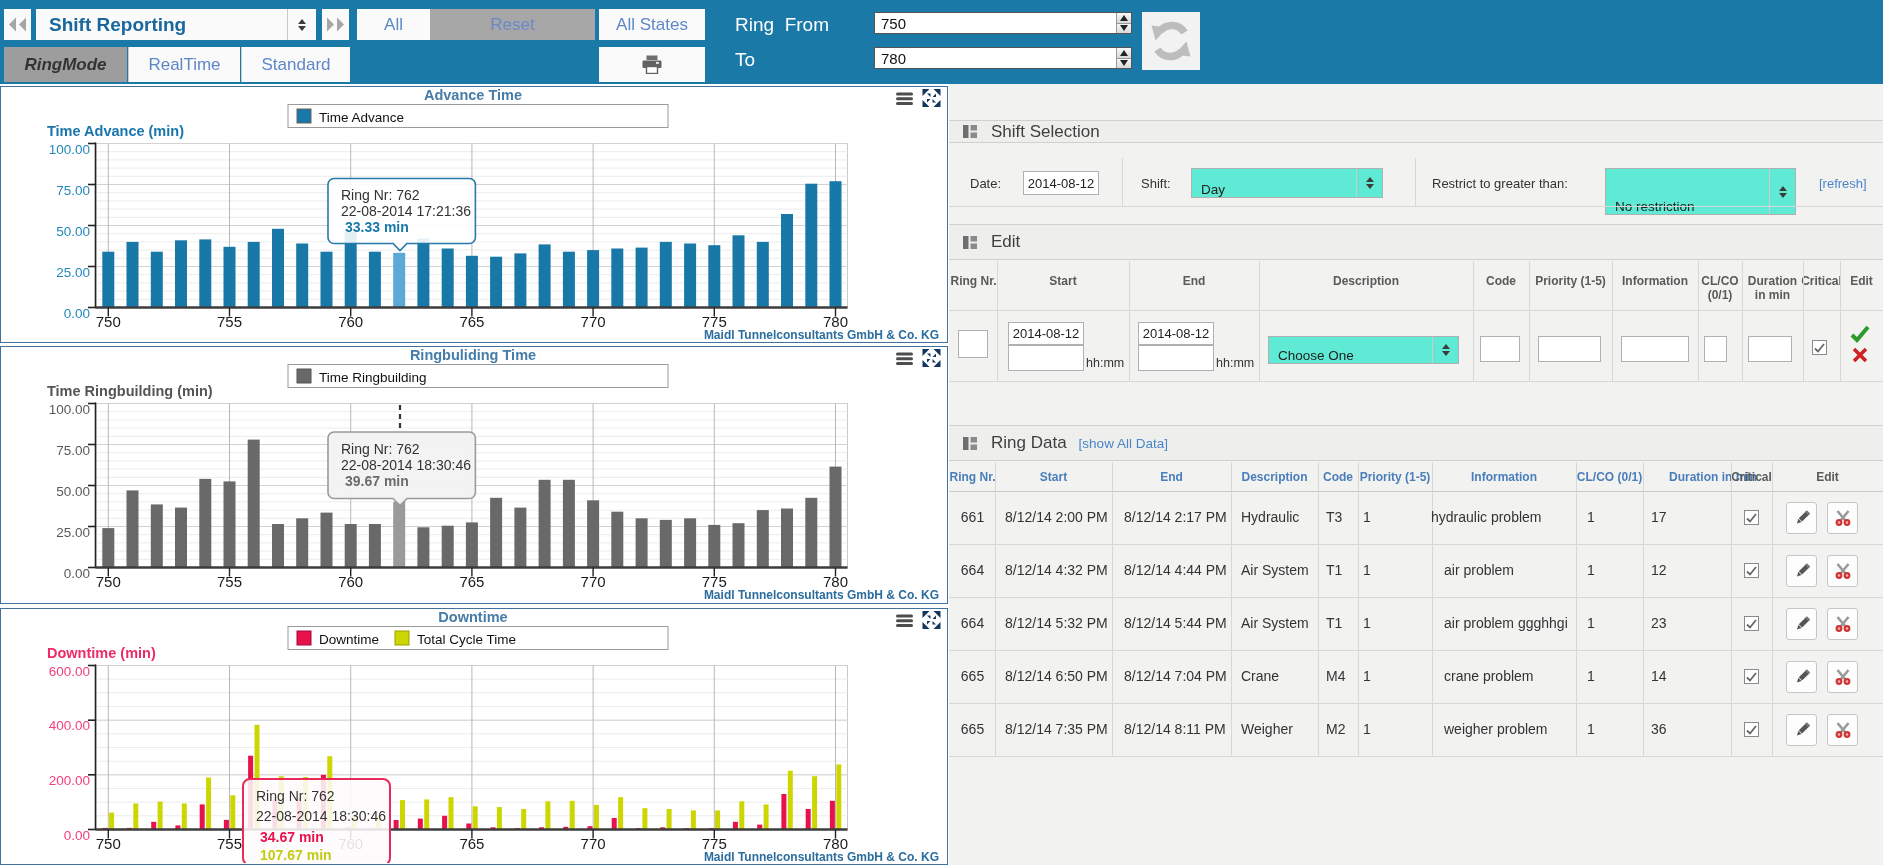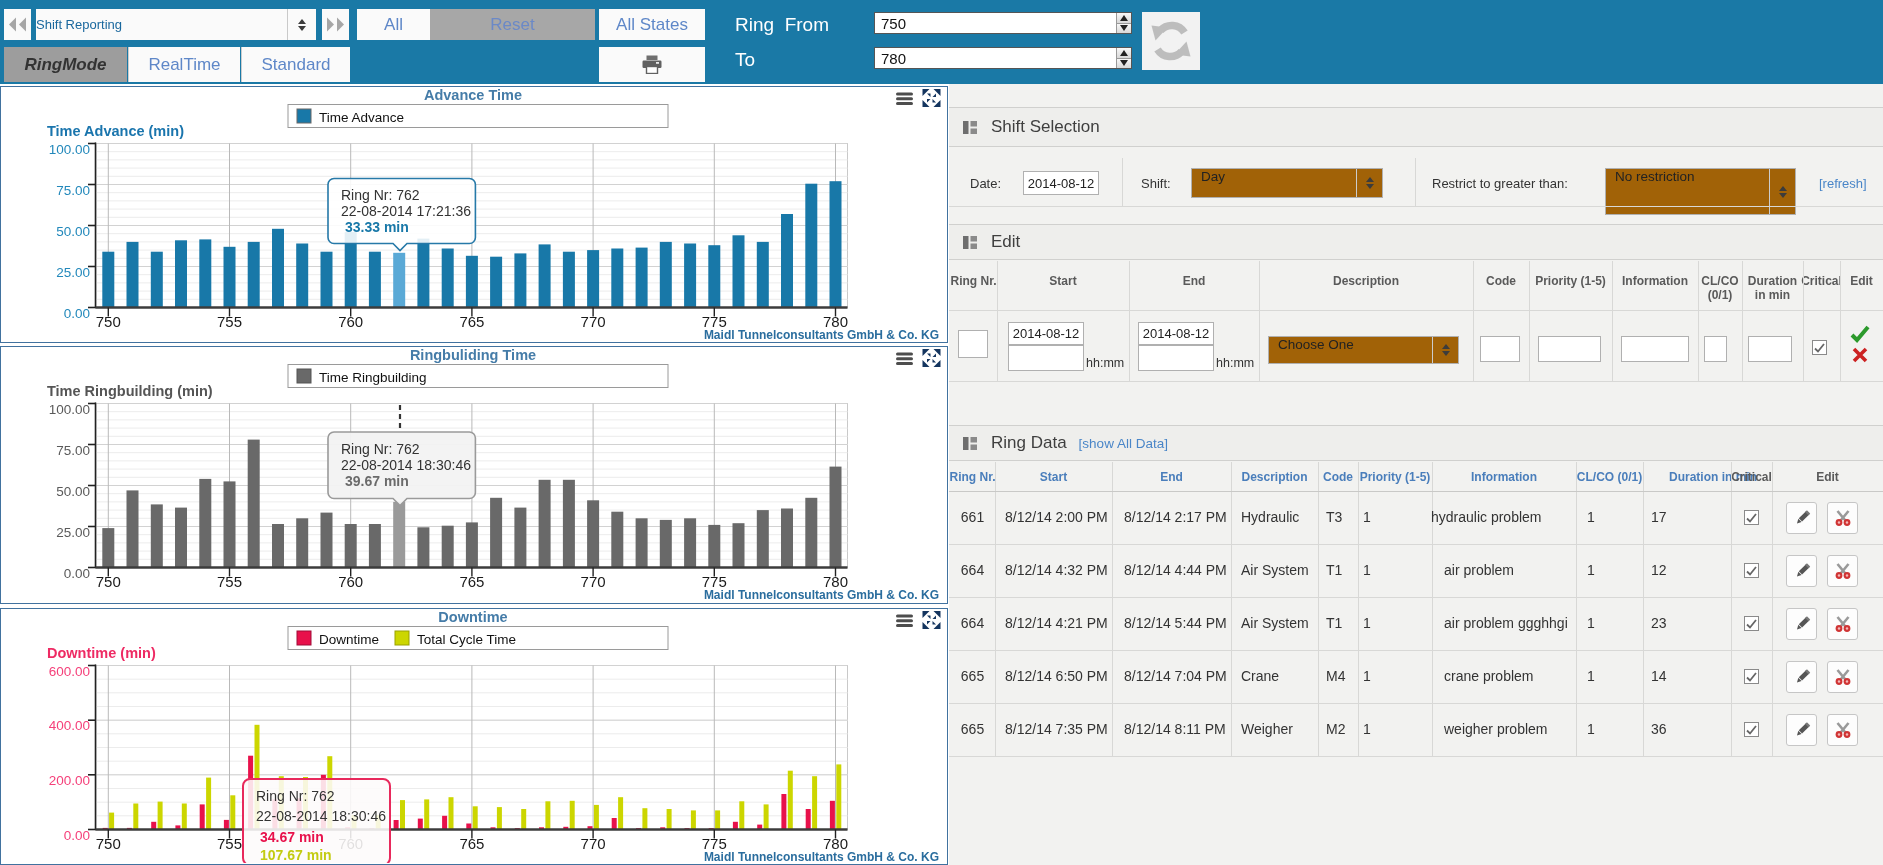--- a/index.html
+++ b/index.html
@@ -1,34 +1,34 @@
 <!DOCTYPE html>
 <html><head><meta charset="utf-8"><style>
 *{margin:0;padding:0;box-sizing:border-box}
 html,body{width:1883px;height:865px;overflow:hidden;background:#fff;font-family:"Liberation Sans",sans-serif}
 .abs{position:absolute}
 #topbar{position:absolute;left:0;top:0;width:1883px;height:84px;background:#1a79a6}
 .tbtn{position:absolute;background:#fafafa;display:flex;align-items:center;justify-content:center;color:#5e87c8;font-size:17px}
 .tsel{position:absolute;background:#fafafa;display:flex;align-items:center}
-.tsel .cap{flex:1;font-weight:normal;font-size:13px;color:#19679d}
+.tsel .cap{flex:1;padding-left:13px;font-weight:bold;font-size:19px;color:#19679d}
 .tsel .spin{width:29px;align-self:stretch;border-left:1px solid #c9c9c9;display:flex;align-items:center;justify-content:center}
 .wlab{position:absolute;color:#fff;font-size:19px}
 .ninput{position:absolute;background:#fff;border:1px solid #555;display:flex}
 .ninput .val{flex:1;font-size:15px;color:#111;padding:2px 0 0 6px}
 .ninput .sp{width:15px;border-left:1px solid #999;display:flex;flex-direction:column}
 .ninput .sp div{flex:1;background:linear-gradient(#f8f8f8,#d8d8d8);border-bottom:1px solid #999;display:flex;align-items:center;justify-content:center}
 .ninput .sp div:last-child{border-bottom:none}
 .panel{position:absolute;left:0;width:948px;background:#fff;border:1.5px solid #41729f}
 #right{position:absolute;left:949px;top:84px;width:934px;height:781px;background:#f2f2f0}
 .sechead{position:absolute;left:0;width:934px;background:#eeeeec;border-top:1px solid #d0d0ce;border-bottom:1px solid #d0d0ce;display:flex;align-items:center}
 .sechead .ttl{font-size:17px;color:#3f3f3f;margin-left:14px}
 .sechead svg{margin-left:14px}
 .flabel{position:absolute;font-size:13px;color:#333}
 .winput{position:absolute;background:#fff;border:1px solid #b0b0b0;font-size:13px;color:#222;display:flex;align-items:center;justify-content:center}
-.wsel{position:absolute;background:#a16207;border:1px solid #b0b0b0;display:flex;align-items:flex-start}
+.wsel{position:absolute;background:#5eead4;border:1px solid #b0b0b0;display:flex;align-items:flex-end}
 .wsel .cap{flex:1;padding-left:9px;font-size:13.5px;color:#222}
 .wsel .spin{width:26px;align-self:stretch;border-left:1px solid #ccc;display:flex;align-items:center;justify-content:center}
 .link{color:#4a86c8}
 .hdrblue{color:#4a7ebb;font-weight:bold;font-size:12px}
 .hdrgray{color:#5a5a5a;font-weight:bold;font-size:12px}
 .cell{position:absolute;font-size:14px;color:#333}
 .vline{position:absolute;width:1px;background:#d8d8d6}
 .hline{position:absolute;height:1px;background:#d8d8d6}
 .ebtn{position:absolute;width:31px;height:32px;background:#fdfdfd;border:1px solid #c6c6c6;border-radius:3px;display:flex;align-items:center;justify-content:center}
 .cbx{position:absolute;width:15px;height:15px;background:#fff;border:1px solid #8a8a8a;display:flex;align-items:center;justify-content:center}
@@ -469,21 +469,21 @@
         <path d="M935.0 15.5 h-3.5 v-3.5 z"></path>
       </g>
       <text x="938" y="252" font-size="12" font-weight="bold" fill="#2a6d9e" text-anchor="end">Maidl Tunnelconsultants GmbH &amp; Co. KG</text>
       <rect x="242" y="170" width="147" height="86" rx="7" fill="#fdfbfb" fill-opacity="0.88" stroke="#e8295c" stroke-width="2"></rect>
       <text x="255" y="192" font-size="14" fill="#333">Ring Nr: 762</text>
       <text x="255" y="212" font-size="14" fill="#333">22-08-2014 18:30:46</text>
       <text x="259" y="233" font-size="14" font-weight="bold" fill="#e8114b">34.67 min</text>
       <text x="259" y="251" font-size="14" font-weight="bold" fill="#c3cb12">107.67 min</text>
     </svg></div>
 <div id="right">
-    <div class="sechead" style="top:23px;height:40px">
+    <div class="sechead" style="top:36px;height:23px">
       <svg width="14" height="13" viewBox="0 0 14 13">
         <rect x="0" y="0" width="5.5" height="13" fill="#6e6e6e"></rect>
         <rect x="7.5" y="0" width="6.5" height="5.5" fill="#8a8a8a"></rect>
         <rect x="7.5" y="7.5" width="6.5" height="5.5" fill="#8a8a8a"></rect>
       </svg>
       <div class="ttl">Shift Selection</div>
     </div>
     <div class="flabel" style="left:21px;top:92px">Date:</div>
     <div class="winput" style="left:74px;top:87px;width:76px;height:24px">2014-08-12</div>
     <div class="flabel" style="left:192px;top:92px">Shift:</div>
@@ -667,21 +667,21 @@
         <line x1="3.5" y1="2" x2="13" y2="13.5" stroke="#9a9a9a" stroke-width="2.6"></line>
         <line x1="14.5" y1="2" x2="5" y2="13.5" stroke="#9a9a9a" stroke-width="2.6"></line>
         <circle cx="5" cy="13.5" r="3.4" fill="#d03535"></circle>
         <circle cx="13" cy="13.5" r="3.4" fill="#d03535"></circle>
         <circle cx="5" cy="13.5" r="1.2" fill="#f3b9b9"></circle>
         <circle cx="13" cy="13.5" r="1.2" fill="#f3b9b9"></circle>
       </svg>
     </div>
     <div class="hline" style="left:0;top:566px;width:934px"></div>
     <div class="cell" style="left:1px;top:531px;width:45px;text-align:center">664</div>
-    <div class="cell" style="left:56px;top:531px;white-space:nowrap">8/12/14 4:21 PM</div>
+    <div class="cell" style="left:56px;top:531px;white-space:nowrap">8/12/14 5:32 PM</div>
     <div class="cell" style="left:175px;top:531px;white-space:nowrap">8/12/14 5:44 PM</div>
     <div class="cell" style="left:292px;top:531px;white-space:nowrap">Air System</div>
     <div class="cell" style="left:377px;top:531px;white-space:nowrap">T1</div>
     <div class="cell" style="left:414px;top:531px;white-space:nowrap">1</div>
     <div class="cell" style="left:495px;top:531px;white-space:nowrap">air problem ggghhgi</div>
     <div class="cell" style="left:638px;top:531px;white-space:nowrap">1</div>
     <div class="cell" style="left:702px;top:531px;white-space:nowrap">23</div>
     <div class="cbx" style="left:795px;top:532px">
       <svg width="11" height="10" viewBox="0 0 11 10">
         <path d="M1 5.5 L4 8.5 L10 1" stroke="#666" stroke-width="1.8" fill="none"></path>

